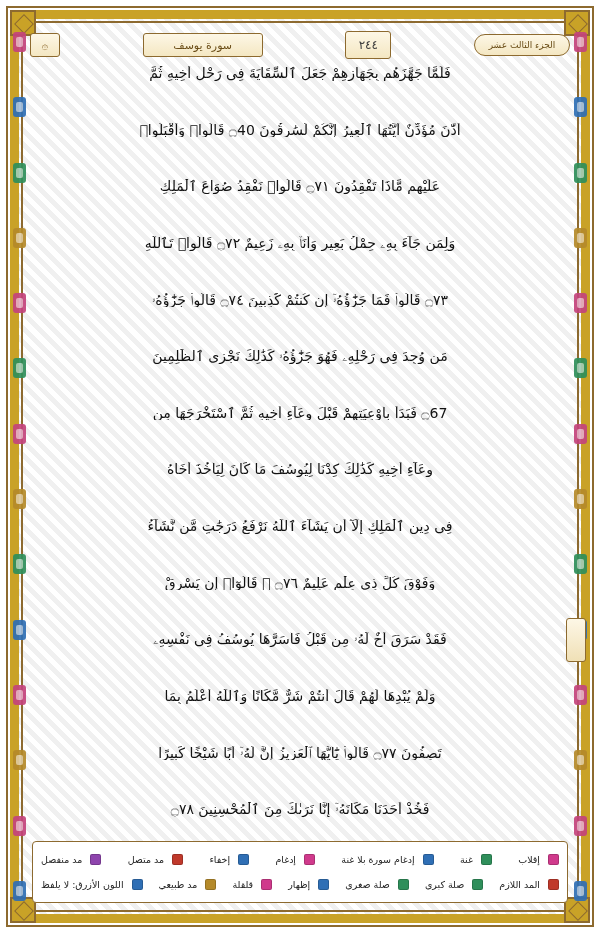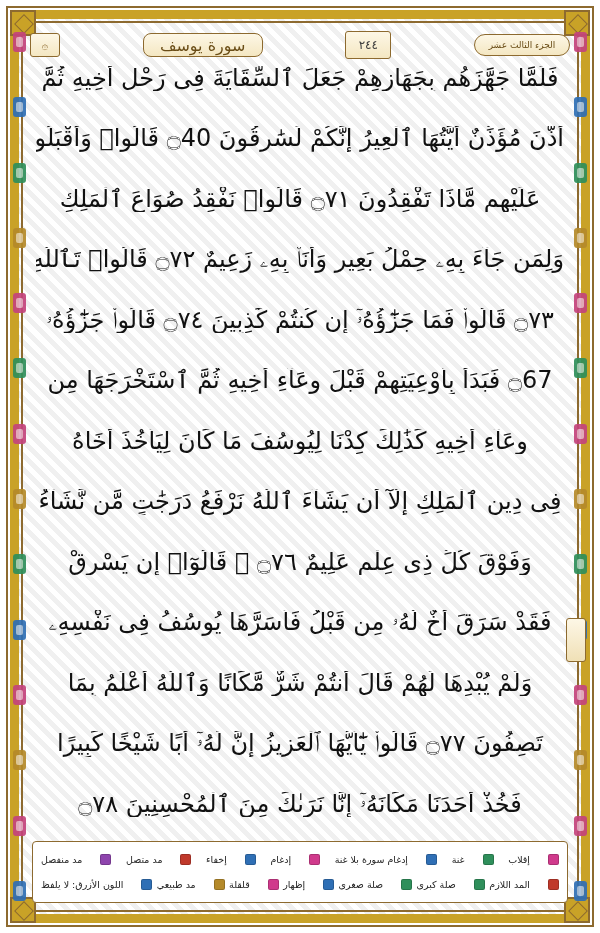--- a/index.html
+++ b/index.html
@@ -141,26 +141,26 @@
     justify-content: center;
     font-size: 12px;
     color: #3b3b3b;
     padding: 0 8px;
     box-sizing: border-box;
   }
   .hdr-sura {
     height: 24px;
     min-width: 120px;
     border: 1.5px solid #8d6a2f;
-    border-radius: 8px;
+    border-radius: 3px;
     background: linear-gradient(#fdf7e6, #f4e7c2);
     display: flex;
     align-items: center;
     justify-content: center;
-    font-size: 16px;
+    font-size: 11px;
     color: #6a4d17;
     padding: 0 8px;
     box-sizing: border-box;
     direction: rtl;
   }
   .hdr-knot {
     width: 30px;
     height: 24px;
     border: 1.5px solid #8d6a2f;
     border-radius: 3px;
@@ -182,21 +182,21 @@
     bottom: 116px;
     display: flex;
     flex-direction: column;
     justify-content: space-between;
     box-sizing: border-box;
   }
   .aya-line {
     direction: rtl;
     text-align: center;
     font-family: "DejaVu Sans", sans-serif;
-    font-size: 24px;
+    font-size: 14px;
     line-height: 1.05;
     color: #111111;
     white-space: nowrap;
     overflow: hidden;
     letter-spacing: 0px;
   }
 
   
   .side-medallion {
     position: absolute;
@@ -230,21 +230,21 @@
     display: flex;
     justify-content: space-between;
     align-items: center;
     font-size: 9.5px;
     white-space: nowrap;
     font-family: "DejaVu Sans", sans-serif;
   }
   .legend-item {
     display: flex;
     align-items: flex-end;
-    gap: 18px;
+    gap: 8px;
     padding: 0 2px;
   }
   .legend-swatch {
     display: inline-block;
     width: 9px;
     height: 9px;
     border-radius: 2px;
     border: 1px solid rgba(0,0,0,0.18);
   }
   .legend-label { color: #222; }
@@ -302,20 +302,21 @@
     <div class="hdr-page">٢٤٤</div>
     <div class="hdr-cartouche">الجزء الثالث عشر</div>
   </div>
 
   <div class="text-block" id="text-block">
       <div class="aya-line">فَلَمَّا جَهَّزَهُم بِجَهَازِهِمْ جَعَلَ ٱلسِّقَايَةَ فِى رَحْلِ أَخِيهِ ثُمَّ</div>
       <div class="aya-line">أَذَّنَ مُؤَذِّنٌ أَيَّتُهَا ٱلْعِيرُ إِنَّكُمْ لَسَٰرِقُونَ ۝40 قَالُوا۟ وَأَقْبَلُوا۟</div>
       <div class="aya-line">عَلَيْهِم مَّاذَا تَفْقِدُونَ ۝٧١ قَالُوا۟ نَفْقِدُ صُوَاعَ ٱلْمَلِكِ</div>
       <div class="aya-line">وَلِمَن جَآءَ بِهِۦ حِمْلُ بَعِيرٍ وَأَنَا۠ بِهِۦ زَعِيمٌ ۝٧٢ قَالُوا۟ تَٱللَّهِ</div>
       <div class="aya-line">۝٧٣ قَالُوا۟ فَمَا جَزَٰٓؤُهُۥٓ إِن كُنتُمْ كَٰذِبِينَ ۝٧٤ قَالُوا۟ جَزَٰٓؤُهُۥ</div>
+      <div class="aya-line">مَن وُجِدَ فِى رَحْلِهِۦ فَهُوَ جَزَٰٓؤُهُۥ كَذَٰلِكَ نَجْزِى ٱلظَّٰلِمِينَ</div>
       <div class="aya-line">۝67 فَبَدَأَ بِأَوْعِيَتِهِمْ قَبْلَ وِعَآءِ أَخِيهِ ثُمَّ ٱسْتَخْرَجَهَا مِن</div>
       <div class="aya-line">وِعَآءِ أَخِيهِ كَذَٰلِكَ كِدْنَا لِيُوسُفَ مَا كَانَ لِيَأْخُذَ أَخَاهُ</div>
       <div class="aya-line">فِى دِينِ ٱلْمَلِكِ إِلَّآ أَن يَشَآءَ ٱللَّهُ نَرْفَعُ دَرَجَٰتٍ مَّن نَّشَآءُ</div>
       <div class="aya-line">وَفَوْقَ كُلِّ ذِى عِلْمٍ عَلِيمٌ ۝٧٦ ۞ قَالُوٓا۟ إِن يَسْرِقْ</div>
       <div class="aya-line">فَقَدْ سَرَقَ أَخٌ لَّهُۥ مِن قَبْلُ فَأَسَرَّهَا يُوسُفُ فِى نَفْسِهِۦ</div>
       <div class="aya-line">وَلَمْ يُبْدِهَا لَهُمْ قَالَ أَنتُمْ شَرٌّ مَّكَانًا وَٱللَّهُ أَعْلَمُ بِمَا</div>
       <div class="aya-line">تَصِفُونَ ۝٧٧ قَالُوا۟ يَٰٓأَيُّهَا ٱلْعَزِيزُ إِنَّ لَهُۥٓ أَبًا شَيْخًا كَبِيرًا</div>
       <div class="aya-line">فَخُذْ أَحَدَنَا مَكَانَهُۥٓ إِنَّا نَرَىٰكَ مِنَ ٱلْمُحْسِنِينَ ۝٧٨</div>
     </div>
 

